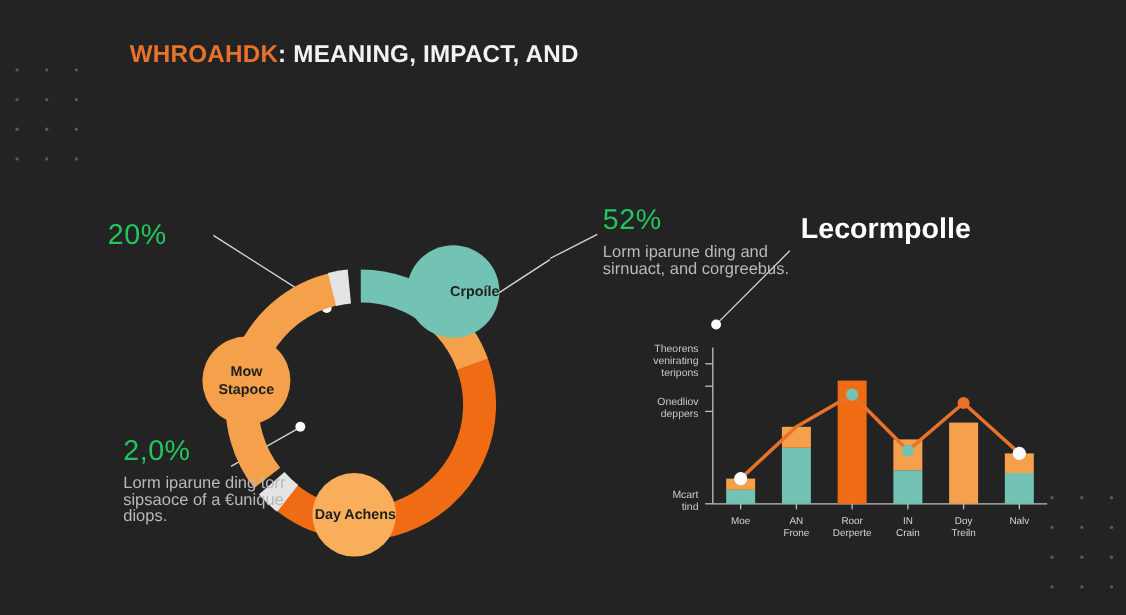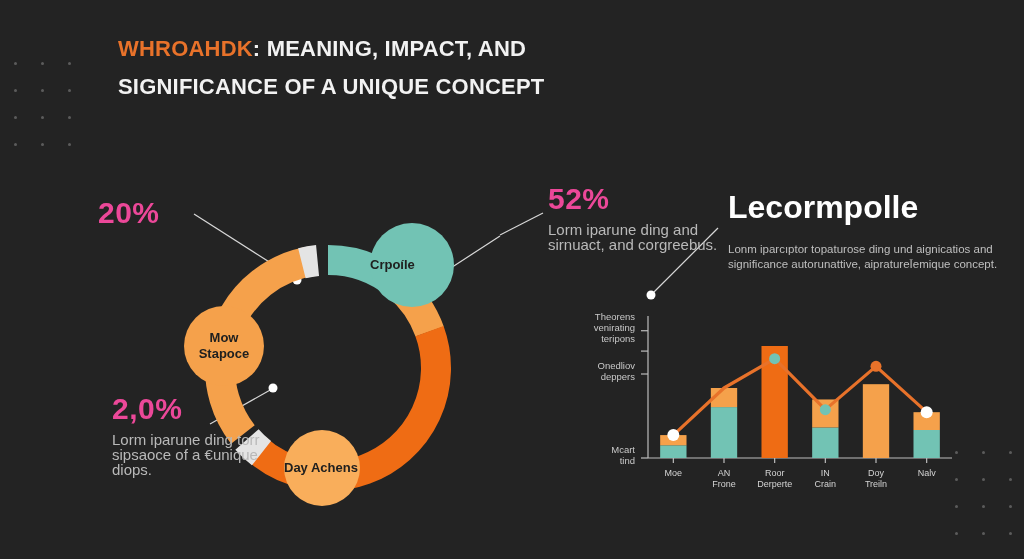--- a/index.html
+++ b/index.html
@@ -20,46 +20,46 @@
   #title-block { position:absolute; left:118px; top:30px; width:700px; }
   #title-block h1 {
     font-size:22px; line-height:38px; font-weight:bold;
     letter-spacing:.2px; color:#f2f2f2; text-transform:uppercase;
   }
   #title-block .kw { color:#e8722a; }
 
   
   .callout { position:absolute; width:190px; }
   .callout .pct {
-    font-size:30px; font-weight:bold; color:#ec4899; line-height:34px;
+    font-size:26px; font-weight:normal; color:#22c55e; line-height:34px;
     letter-spacing:.5px; margin-bottom:6px;
   }
   .callout .desc { font-size:15px; line-height:15px; color:#b9b9b9; }
 
   #callout-20 { left:98px; top:196px; }
   #callout-2-0 { left:112px; top:392px; }
   #callout-52 { left:548px; top:182px; }
 
   
   #leaders { position:absolute; inset:0; width:1024px; height:559px; pointer-events:none; }
 
   
   #donut-wrap { position:absolute; left:178px; top:218px; width:300px; height:300px; }
   #donut-svg  { width:300px; height:300px; display:block; }
   .bubble { position:absolute; border-radius:50%; display:flex; align-items:center;
-            justify-content:flex-start; text-align:center; color:#20201f;
+            justify-content:flex-end; text-align:center; color:#20201f;
             font-size:13px; font-weight:bold; line-height:16px; }
   #bubble-crpoile    { width:84px;  height:84px;  left:192px; top:5px;   background:#72c3b4; }
   #bubble-mow        { width:80px;  height:80px;  left:6px;   top:88px;  background:#f5a14b; }
   #bubble-daytus     { width:78px;  height:78px;  left:222px; top:115px; background:#74c5b6; }
   #bubble-dayachens  { width:76px;  height:76px;  left:106px; top:212px; background:#f9ae5b; }
 
   
   #right-text { position:absolute; left:728px; top:192px; width:272px; }
-  #right-text h2 { font-size:32px; font-weight:bold; color:#ffffff; line-height:30px; margin-bottom:20px; }
+  #right-text h2 { font-size:26px; font-weight:bold; color:#ffffff; line-height:30px; margin-bottom:8px; }
   #right-text p  { font-size:11.5px; line-height:15px; color:#bfbfbf; }
 
   
   #chart { position:absolute; left:540px; top:300px; width:420px; height:210px; }
   #chart-svg { width:420px; height:210px; display:block; }
   .ylab { font-size:9.5px; fill:#c9c9c9; font-family:"Liberation Sans", sans-serif; }
   .xlab { font-size:9px;  fill:#d4d4d4; font-family:"Liberation Sans", sans-serif; }
 </style>
 </head>
 <body>
@@ -89,21 +89,20 @@
     <span></span>
     <span></span>
   <span></span>
     <span></span>
     <span></span>
 </div>
 
 <div id="title-block">
   <h1>
     <span class="kw">Whroahdk</span><span class="rest">: Meaning, Impact, and</span><br>
-    <span class="rest">Significance of a Unique Concept</span>
   </h1>
 </div>
 
 <svg id="leaders" viewBox="0 0 1024 559">
   <line x1="194" y1="214" x2="296" y2="279" stroke="#d8d8d8" stroke-width="1.2"></line>
   <circle cx="297" cy="280" r="4.5" fill="#ffffff"></circle>
   <line x1="210" y1="424" x2="272" y2="389" stroke="#d8d8d8" stroke-width="1.2"></line>
   <circle cx="273" cy="388" r="4.5" fill="#ffffff"></circle>
   <line x1="543" y1="213" x2="500" y2="235" stroke="#d8d8d8" stroke-width="1.2"></line>
   <circle cx="418" cy="288" r="4.5" fill="#ffffff"></circle>
@@ -141,21 +140,20 @@
   <div class="pct">2,0%</div>
   <div class="desc">Lorm iparune ding torr sipsaoce of a €unique diops.</div>
 </div>
 <div class="callout" id="callout-52">
   <div class="pct">52%</div>
   <div class="desc">Lorm iparune ding and sirnuact, and corgreebus.</div>
 </div>
 
 <div id="right-text">
   <h2>Lecormpolle</h2>
-  <p>Lonm iparcıptor topaturose ding und aignicatios and significance autorunattive, aipratureĪemique concept.</p>
 </div>
 
 <div id="chart">
   <svg id="chart-svg" viewBox="0 0 420 210">
       <line x1="108" y1="16" x2="108" y2="158" stroke="#bdbdbd" stroke-width="1.2"></line>
       <line x1="108" y1="158" x2="412" y2="158" stroke="#bdbdbd" stroke-width="1.2"></line>
       <line x1="101" y1="30.727272727272734" x2="108" y2="30.727272727272734" stroke="#bdbdbd" stroke-width="1.2"></line>
       <text x="95" y="19.727272727272734" text-anchor="end" class="ylab">Theorens</text>
       <text x="95" y="30.727272727272734" text-anchor="end" class="ylab">venirating</text>
       <text x="95" y="41.727272727272734" text-anchor="end" class="ylab">teripons</text>

